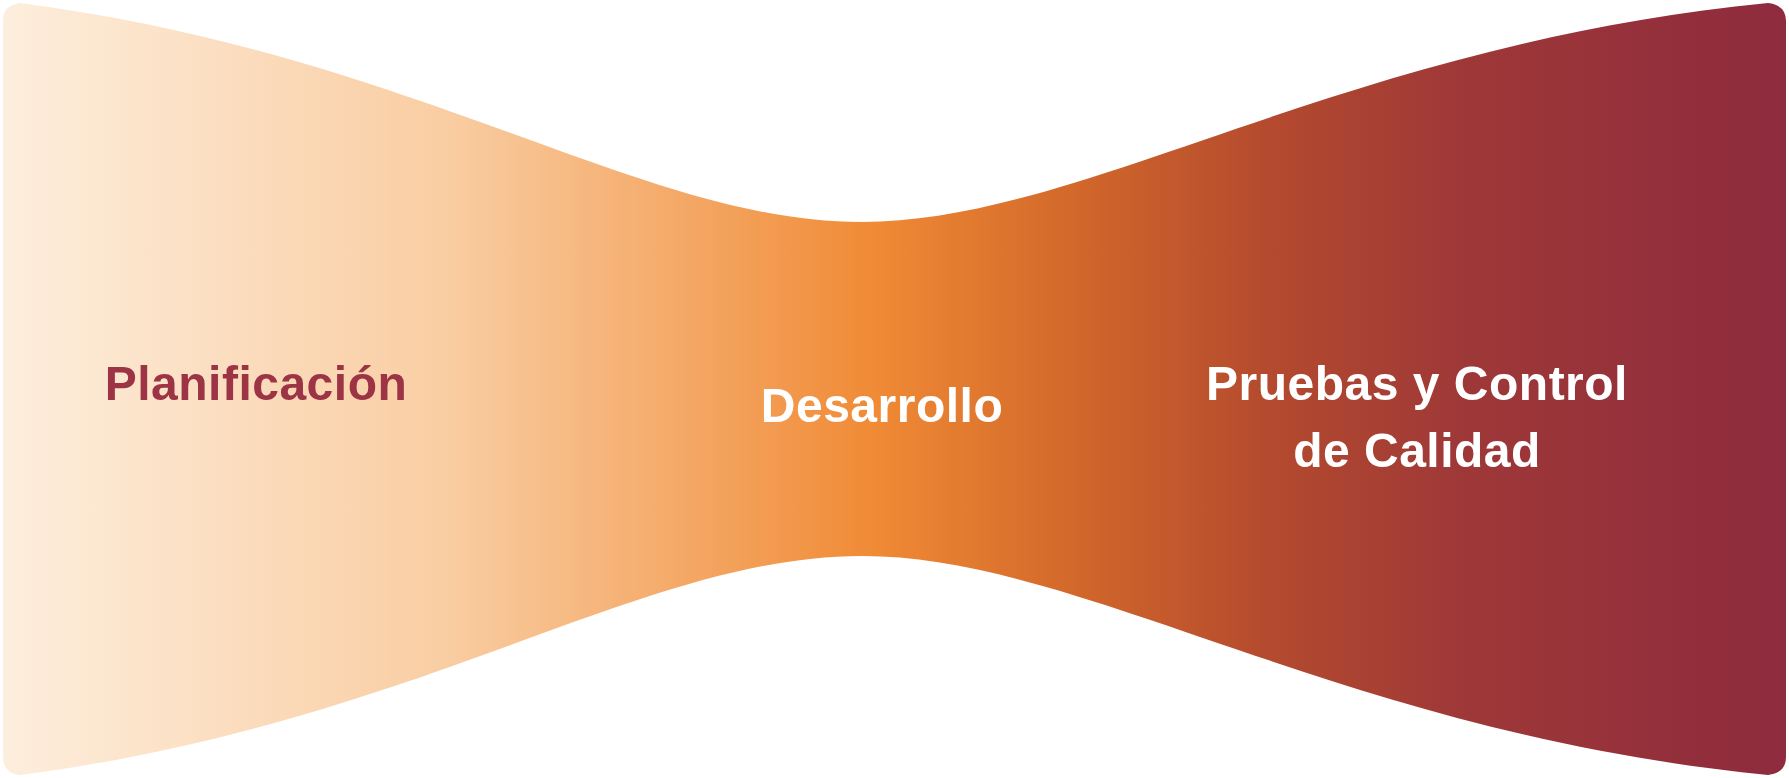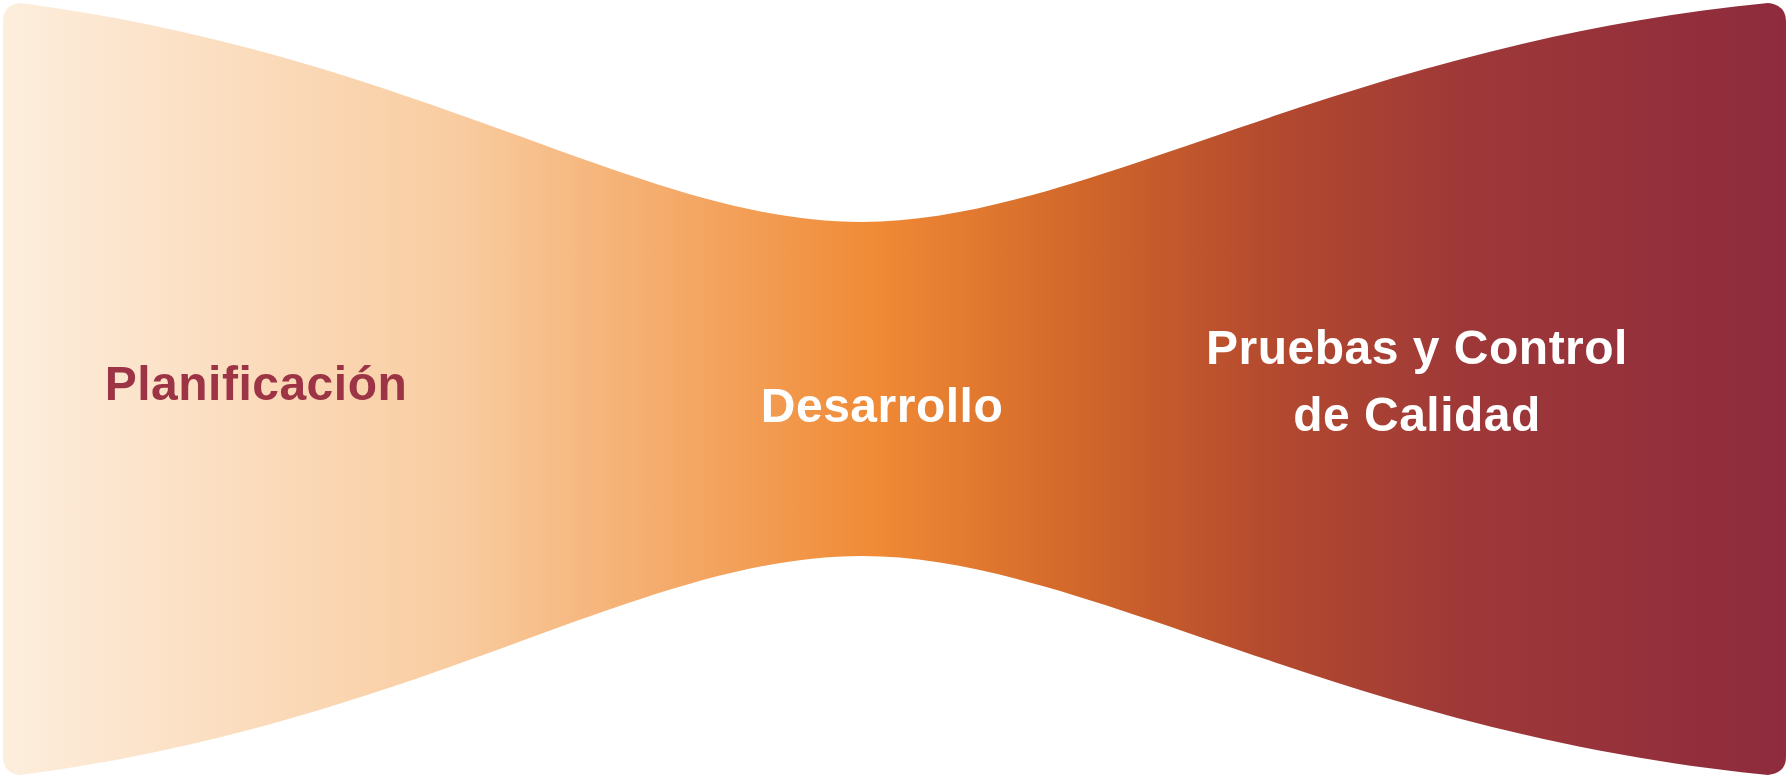--- a/index.html
+++ b/index.html
@@ -28,20 +28,21 @@
     font-size: 48px;
     font-weight: 700;
     line-height: 1.4;
     text-align: center;
     white-space: nowrap;
     letter-spacing: 0.5px;
   }
   .stage-label.wrap {
     white-space: normal;
     width: 460px;
+    margin-top: 36px;
   }
   .label-planificacion { left: 256px;  top: 384px; color: #9c3445; }
   .label-desarrollo    { left: 882px;  top: 385px; color: #ffffff; margin-top: 21px; }
   .label-pruebas       { left: 1417px; top: 381px; color: #ffffff; }
 </style>
 </head>
 <body>
 
 <div class="canvas">
 

